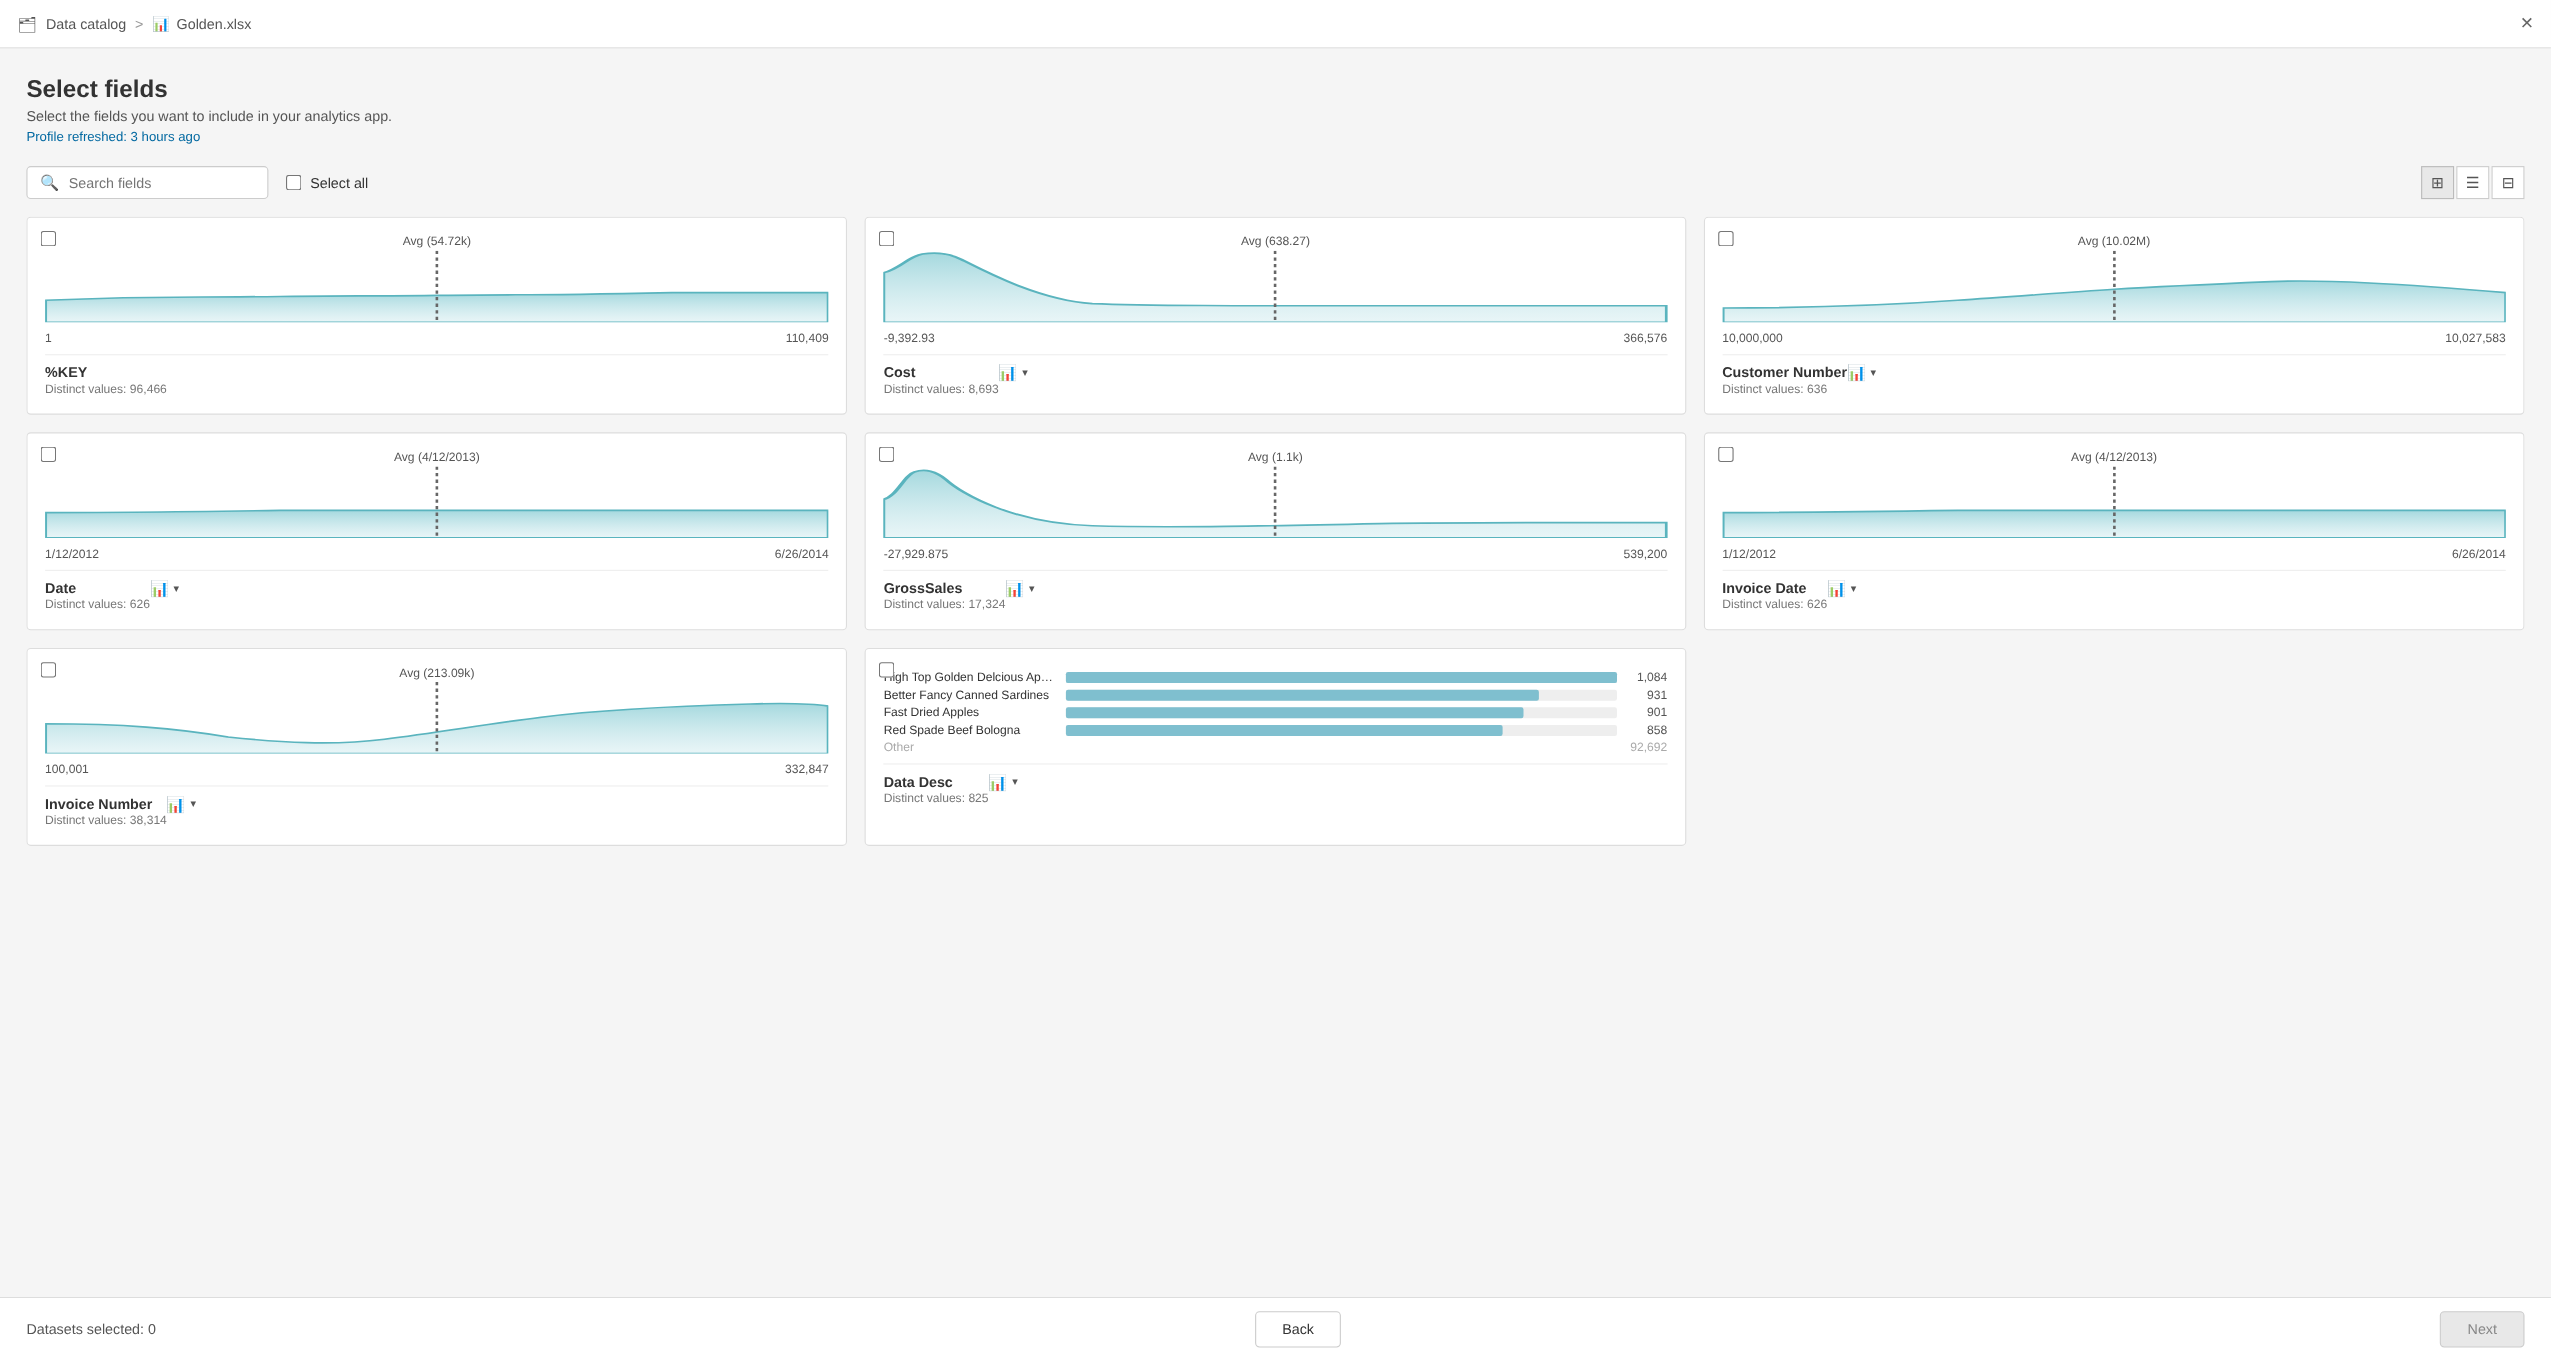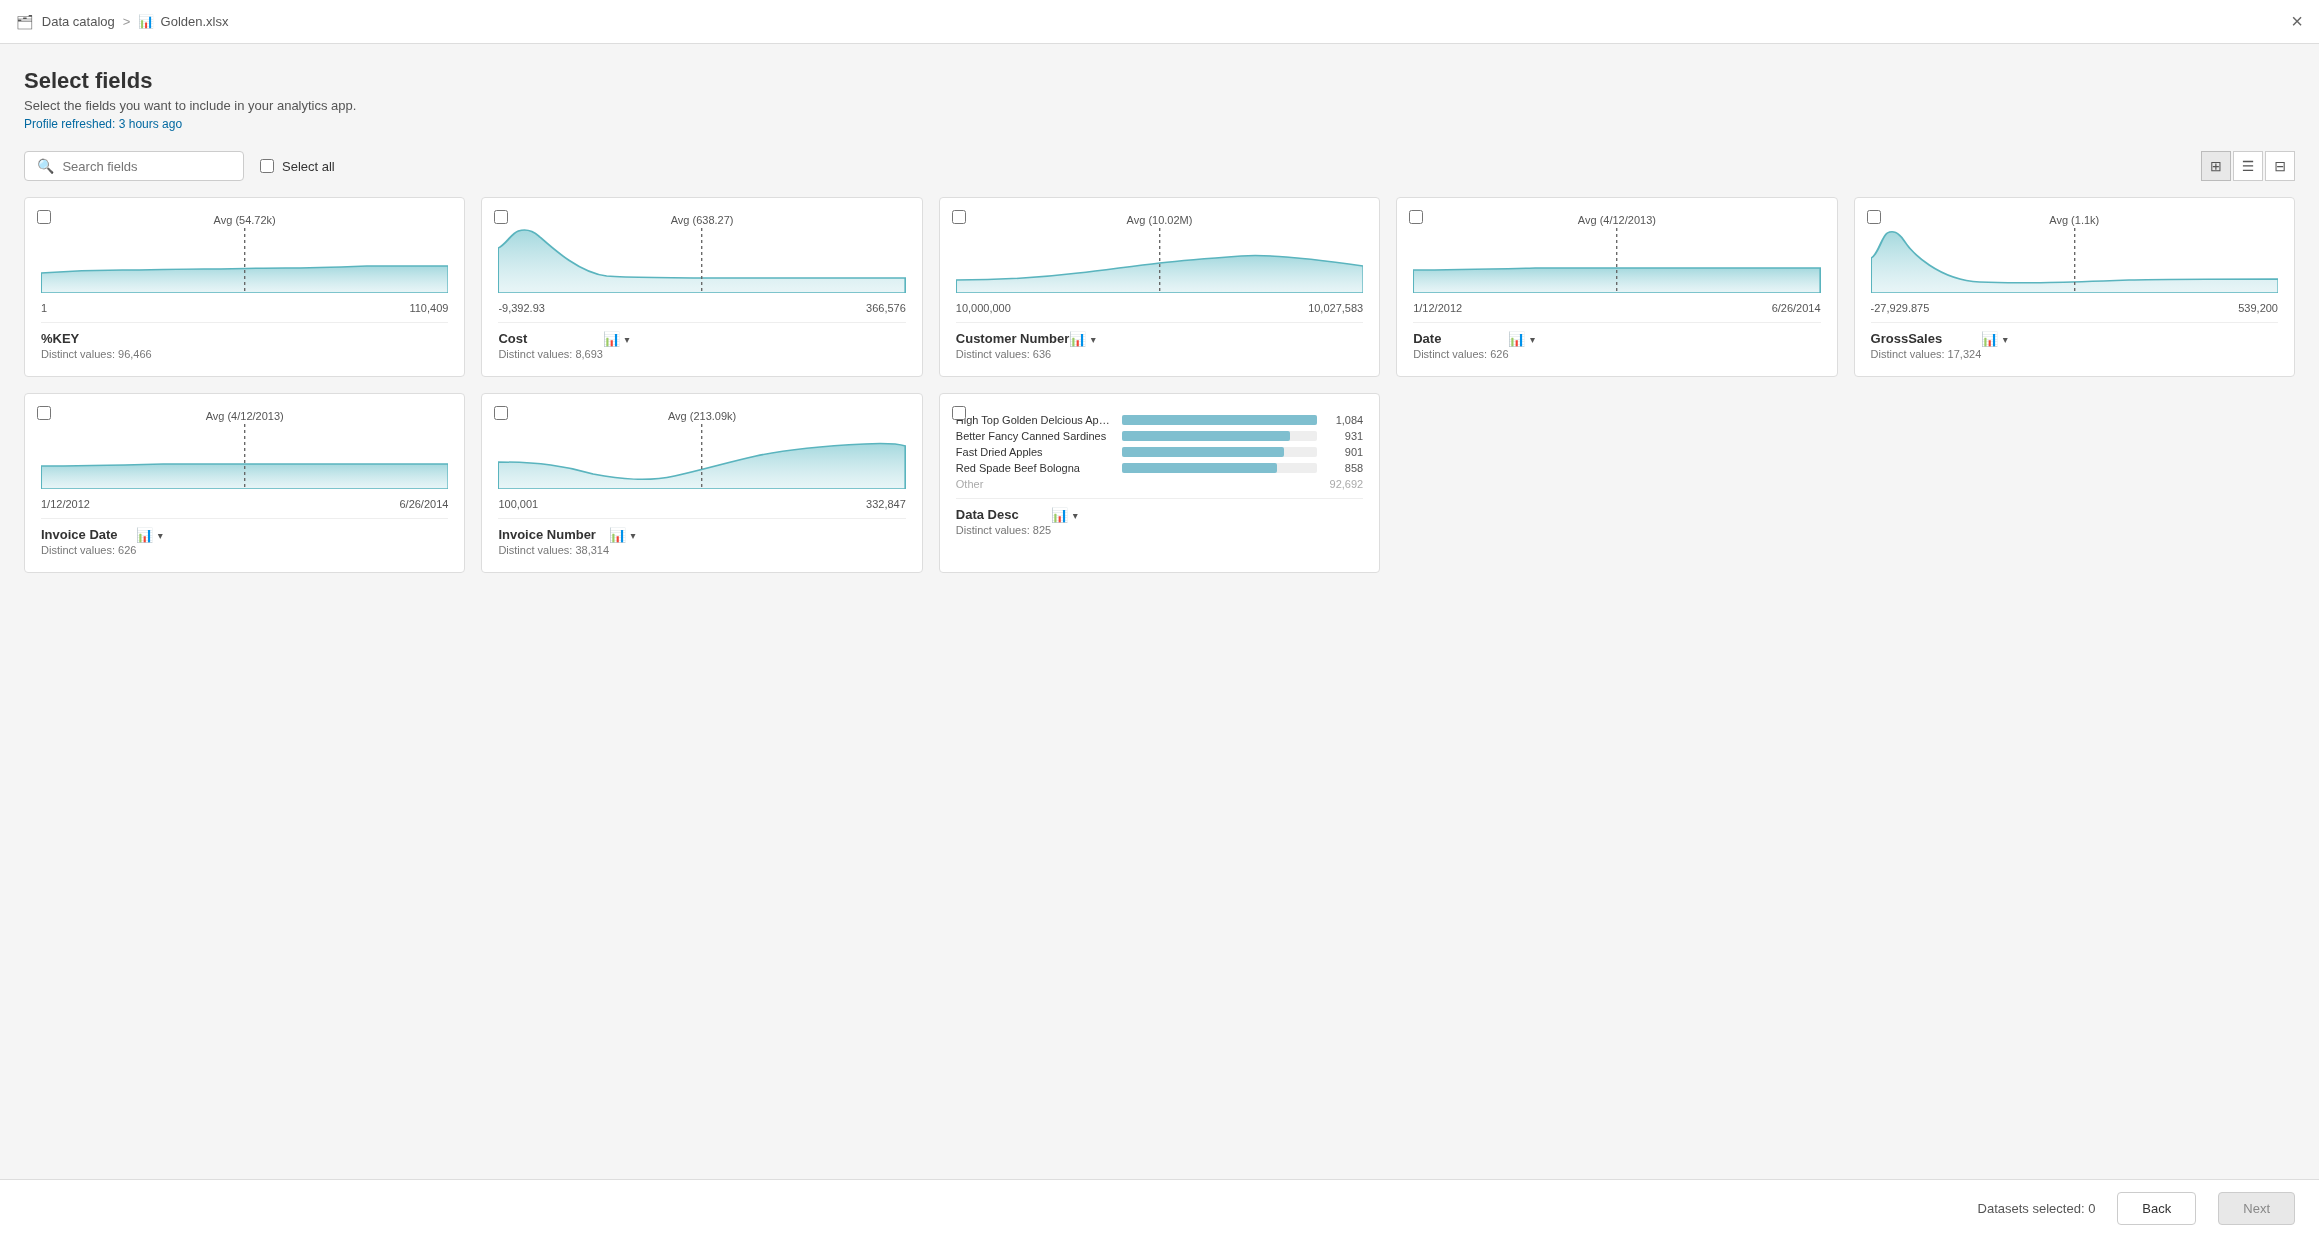--- a/index.html
+++ b/index.html
@@ -36,21 +36,21 @@
 
     .toolbar-left { display: flex; align-items: center; }
     .view-toggle { display: flex; gap: 2px; }
     .view-btn {
       background: #fff; border: 1px solid #ccc; padding: 6px 8px; cursor: pointer;
       font-size: 14px; color: #555;
     }
     .view-btn.active { background: #e8e8e8; border-color: #bbb; }
 
     .grid-container {
-      display: grid; grid-template-columns: repeat(5, 1fr); gap: 16px;
+      display: grid; grid-template-columns: repeat(3, 1fr); gap: 16px;
       overflow-y: auto; max-height: calc(100vh - 230px);
     }
 
     .field-card {
       background: #fff; border: 1px solid #ddd; border-radius: 4px;
       padding: 16px; position: relative; cursor: pointer;
     }
 
     .card-checkbox { position: absolute; top: 12px; left: 12px; width: 14px; height: 14px; cursor: pointer; }
 
@@ -78,22 +78,22 @@
     .bar-row { display: flex; align-items: center; gap: 6px; margin-bottom: 4px; font-size: 11px; }
     .bar-label { width: 160px; overflow: hidden; text-overflow: ellipsis; white-space: nowrap; color: #333; }
     .bar-track { flex: 1; background: #eee; height: 10px; border-radius: 2px; position: relative; }
     .bar-fill { height: 100%; background: #7fbfcf; border-radius: 2px; }
     .bar-value { width: 40px; text-align: right; color: #555; }
     .other-row { color: #aaa; }
 
     .bottom-bar {
       position: fixed; bottom: 0; right: 0; left: 0;
       background: #fff; border-top: 1px solid #ddd;
-      padding: 12px 24px; display: flex; align-items: center; justify-content: flex-end;
-      gap: 22px;
+      padding: 12px 24px; display: flex; align-items: center; justify-content: space-between;
+      gap: 12px;
     }
     .datasets-selected { font-size: 13px; color: #555; }
     .back-btn {
       padding: 8px 24px; border: 1px solid #ccc; border-radius: 4px;
       background: #fff; font-size: 13px; cursor: pointer; color: #333;
     }
     .next-btn {
       padding: 8px 24px; border: 1px solid #ccc; border-radius: 4px;
       background: #e8e8e8; font-size: 13px; cursor: pointer; color: #888;
     }

